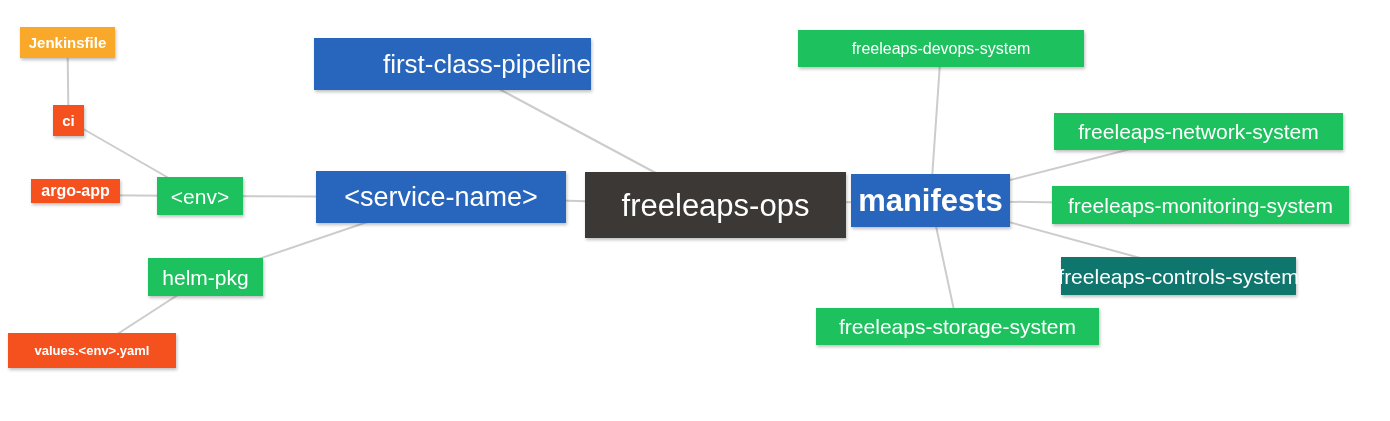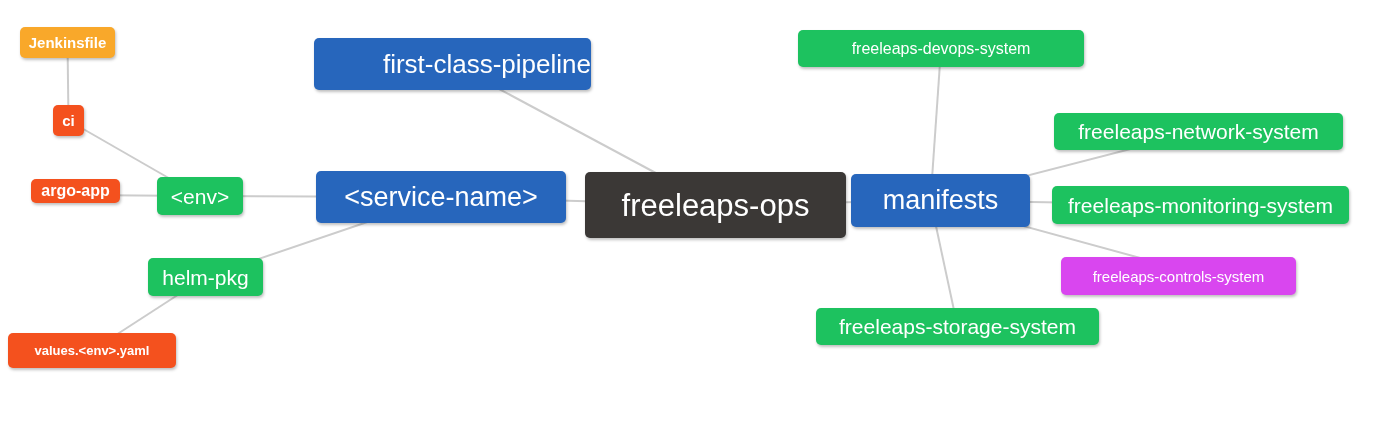--- a/index.html
+++ b/index.html
@@ -21,21 +21,21 @@
     top: 0;
     z-index: 1;
   }
   .node {
     position: absolute;
     z-index: 2;
     display: flex;
     align-items: center;
     justify-content: center;
     color: #ffffff;
-    border-radius: 5px;
+    border-radius: 0;
     box-shadow: 1px 2px 3px rgba(0,0,0,0.25);
     white-space: nowrap;
     cursor: default;
     box-sizing: border-box;
     text-align: center;
     line-height: 1;
     user-select: none;
   }
 </style>
 </head>
@@ -79,31 +79,31 @@
     </div>
     <div class="node" style="left: 314px; top: 38px; width: 277px; height: 52px; background: rgb(39, 102, 188); font-size: 26px; font-weight: 400; justify-content: flex-end;">
       <span>first-class-pipeline</span>
     </div>
     <div class="node" style="left: 316px; top: 171px; width: 250px; height: 52px; background: rgb(39, 102, 188); font-size: 27px; font-weight: 400;">
       <span>&lt;service-name&gt;</span>
     </div>
     <div class="node" style="left: 585px; top: 172px; width: 261px; height: 66px; background: rgb(59, 56, 54); font-size: 31px; font-weight: 400;">
       <span>freeleaps-ops</span>
     </div>
-    <div class="node" style="left: 851px; top: 174px; width: 179px; height: 53px; background: rgb(39, 102, 188); font-size: 27px; font-weight: 400;">
+    <div class="node" style="left: 851px; top: 174px; width: 159px; height: 53px; background: rgb(39, 102, 188); font-size: 31px; font-weight: 700;">
       <span>manifests</span>
     </div>
     <div class="node" style="left: 798px; top: 30px; width: 286px; height: 37px; background: rgb(29, 194, 95); font-size: 16px; font-weight: 400;">
       <span>freeleaps-devops-system</span>
     </div>
     <div class="node" style="left: 1054px; top: 113px; width: 289px; height: 37px; background: rgb(29, 194, 95); font-size: 21px; font-weight: 400;">
       <span>freeleaps-network-system</span>
     </div>
     <div class="node" style="left: 1052px; top: 186px; width: 297px; height: 38px; background: rgb(29, 194, 95); font-size: 21px; font-weight: 400;">
       <span>freeleaps-monitoring-system</span>
     </div>
-    <div class="node" style="left: 1061px; top: 257px; width: 235px; height: 38px; background: #d946ef; font-size: 15px; font-weight: 400;">
+    <div class="node" style="left: 1061px; top: 257px; width: 235px; height: 38px; background: #0f766e; font-size: 21px; font-weight: 400;">
       <span>freeleaps-controls-system</span>
     </div>
     <div class="node" style="left: 816px; top: 308px; width: 283px; height: 37px; background: rgb(29, 194, 95); font-size: 21px; font-weight: 400;">
       <span>freeleaps-storage-system</span>
     </div>
   </div>
 
 </body></html>

